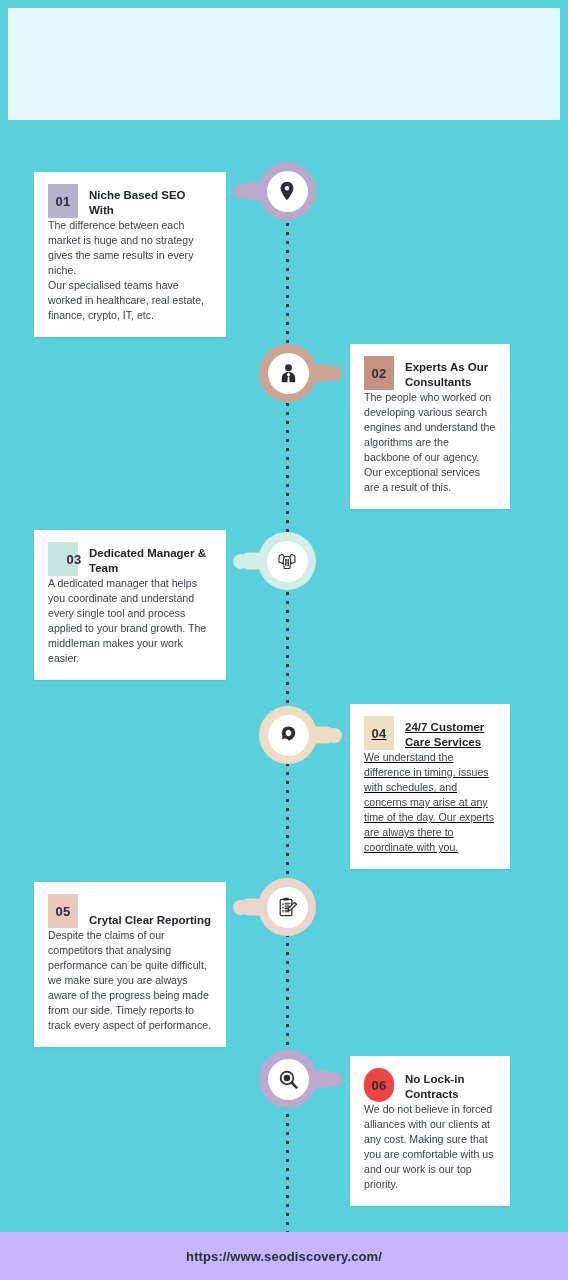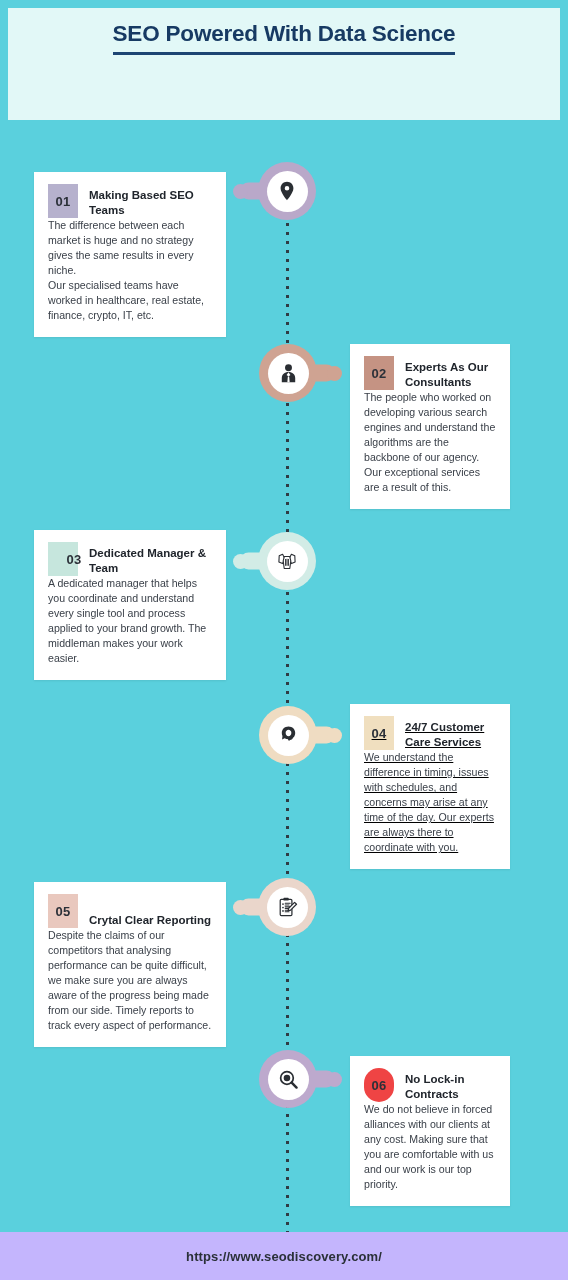--- a/index.html
+++ b/index.html
@@ -189,31 +189,30 @@
     color: #2a3038;
     letter-spacing: 0.1px;
   }
 </style>
 </head>
 <body>
 
 <div class="header">
 
 
-  <div class="page-title">SEO Powered With Data Science</div>
 </div>
 
 <div class="spine"></div>
 
 <div id="rows">
     <div class="row left" style="top: 0px;">
       <div class="card" style="top: 172px;">
         <div class="card-head">
           <div class="badge" style="background: rgb(182, 177, 205);">01</div>
-          <div class="card-title">Making Based SEO Teams</div>
+          <div class="card-title">Niche Based SEO With</div>
         </div>
         <div class="card-body">The difference between each market is huge and no strategy gives the same results in every niche.
 Our specialised teams have worked in healthcare, real estate, finance, crypto, IT, etc.</div>
       </div>
       <div class="marker" style="top: 162px; background: rgb(185, 168, 201);">
         <span class="nub" style="background: rgb(185, 168, 201);"></span>
         <div class="inner">
           <svg width="22" height="22" viewBox="0 0 24 24">
             <path d="M12 2C8.1 2 5 5.1 5 9c0 5.2 7 13 7 13s7-7.8 7-13c0-3.9-3.1-7-7-7zm0 9.5A2.5 2.5 0 1 1 12 6.5a2.5 2.5 0 0 1 0 5z" fill="#2a2e33"></path>
           </svg>

